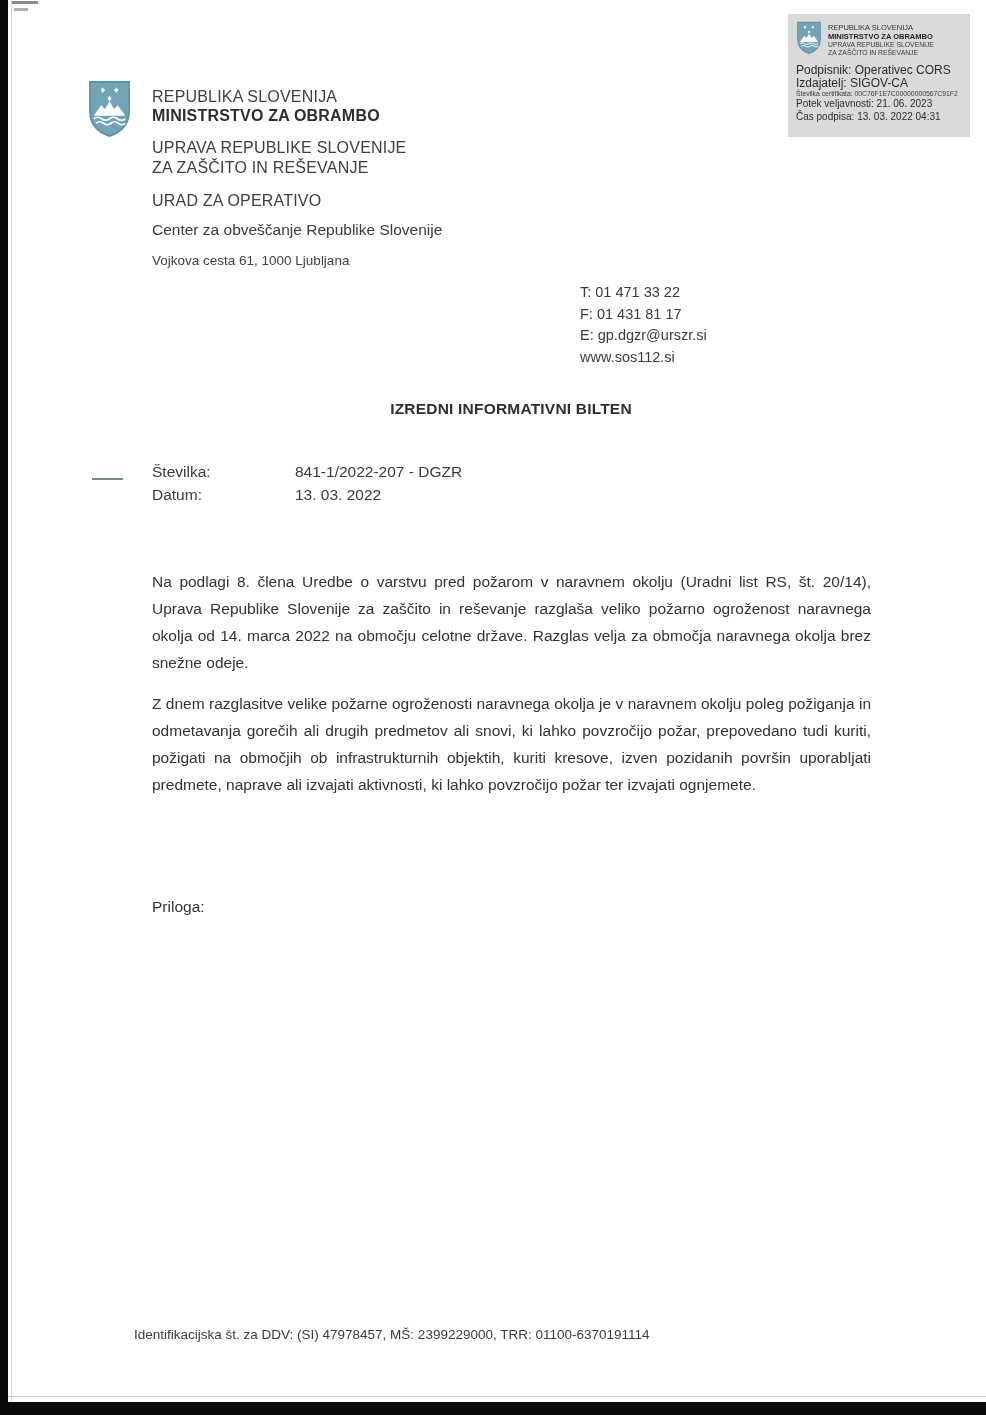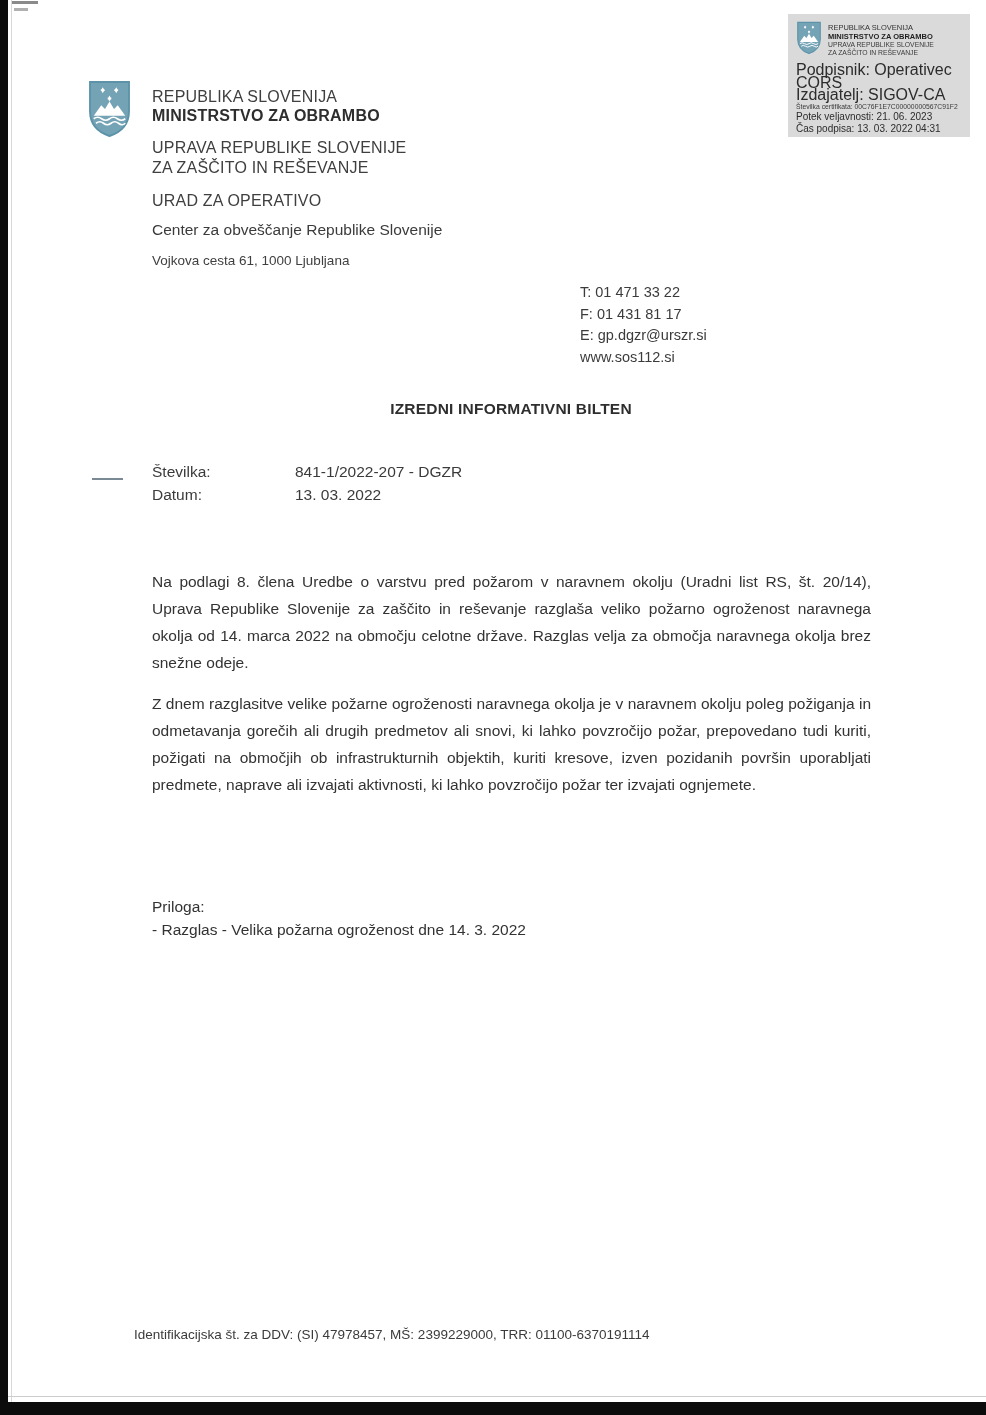--- a/index.html
+++ b/index.html
@@ -36,21 +36,21 @@
   .stamp {
     position:absolute; left:788px; top:14px; width:182px; height:123px;
     background:#dadada; padding:7px 8px 6px 8px;
   }
   .stamp-head { display:flex; align-items:flex-start; margin-bottom:7px; }
   .stamp-logo { width:26px; height:34px; flex:0 0 26px; margin-right:6px; }
   .stamp-head-text { padding-top:2px; }
   .stamp-country  { font-size:7.5px; color:#333; line-height:9px; }
   .stamp-ministry { font-size:7.5px; font-weight:bold; color:#1f1f1f; line-height:9px; }
   .stamp-line     { font-size:6.8px; color:#3a3a3a; line-height:8px; }
-  .stamp-signer, .stamp-issuer { font-size:16px; color:#2c2c2c; line-height:12.5px; }
+  .stamp-signer, .stamp-issuer { font-size:12px; color:#2c2c2c; line-height:12.5px; }
   .stamp-cert     { font-size:6.8px; color:#3a3a3a; line-height:9px; }
   .stamp-valid, .stamp-time { font-size:10px; color:#2c2c2c; line-height:12.5px; }
 
   
   .contact { position:absolute; left:580px; top:282px; font-size:14.5px; line-height:21.5px; color:#3b3b3b; }
 
   
   .doc-title {
     position:absolute; left:152px; top:400px; width:718px;
     text-align:center; font-size:15.5px; font-weight:bold; color:#2e2e2e; letter-spacing:0.2px;
@@ -162,17 +162,16 @@
   <div class="ref-dash"></div>
   <div class="ref-label-num">Številka:</div>
   <div class="ref-value-num">841-1/2022-207 - DGZR</div>
   <div class="ref-label-date">Datum:</div>
   <div class="ref-value-date">13. 03. 2022</div>
 
   <div class="para p1">Na podlagi 8. člena Uredbe o varstvu pred požarom v naravnem okolju (Uradni list RS, št. 20/14), Uprava Republike Slovenije za zaščito in reševanje razglaša veliko požarno ogroženost naravnega okolja od 14. marca 2022 na območju celotne države. Razglas velja za območja naravnega okolja brez snežne odeje.</div>
   <div class="para p2">Z dnem razglasitve velike požarne ogroženosti naravnega okolja je v naravnem okolju poleg požiganja in odmetavanja gorečih ali drugih predmetov ali snovi, ki lahko povzročijo požar, prepovedano tudi kuriti, požigati na območjih ob infrastrukturnih objektih, kuriti kresove, izven pozidanih površin uporabljati predmete, naprave ali izvajati aktivnosti, ki lahko povzročijo požar ter izvajati ognjemete.</div>
 
   <div class="attachment-label">Priloga:</div>
-  <div class="attachment-item">- Razglas - Velika požarna ogroženost dne 14. 3. 2022</div>
 
   <div class="footer">Identifikacijska št. za DDV: (SI) 47978457, MŠ: 2399229000, TRR: 01100-6370191114</div>
 
 </div>
 
 </body></html>

